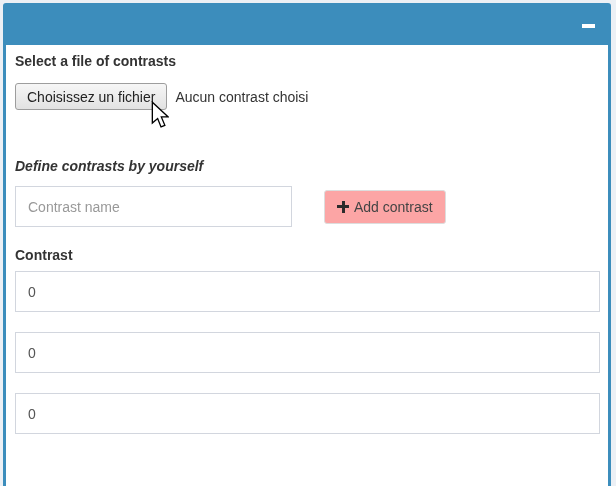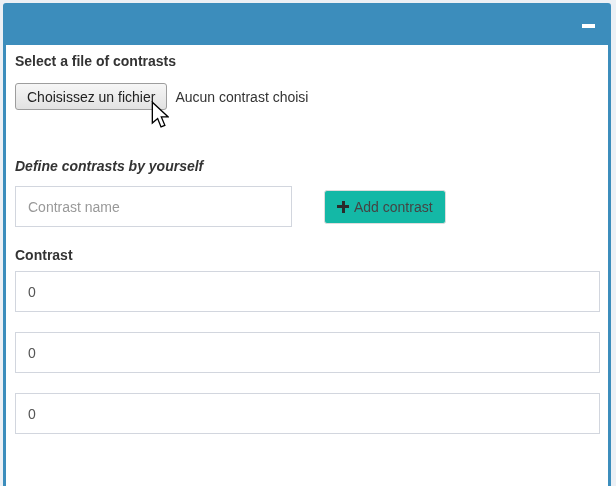--- a/index.html
+++ b/index.html
@@ -99,21 +99,21 @@
     background: #ffffff;
     outline: none;
   }
   .text-input::placeholder { color: #999999; opacity: 1; }
   .name-input { width: 277px; }
   .add-btn {
     font-family: "Liberation Sans", sans-serif;
     margin-left: 32px;
     height: 34px;
     padding: 0 12px;
-    background: #14b8a6;
+    background: #fca5a5;
     border: 1px solid #dddddd;
     border-radius: 3px;
     color: #444444;
     font-size: 14px;
     display: inline-flex;
     align-items: center;
     cursor: pointer;
   }
   .plus-icon {
     display: inline-block;

